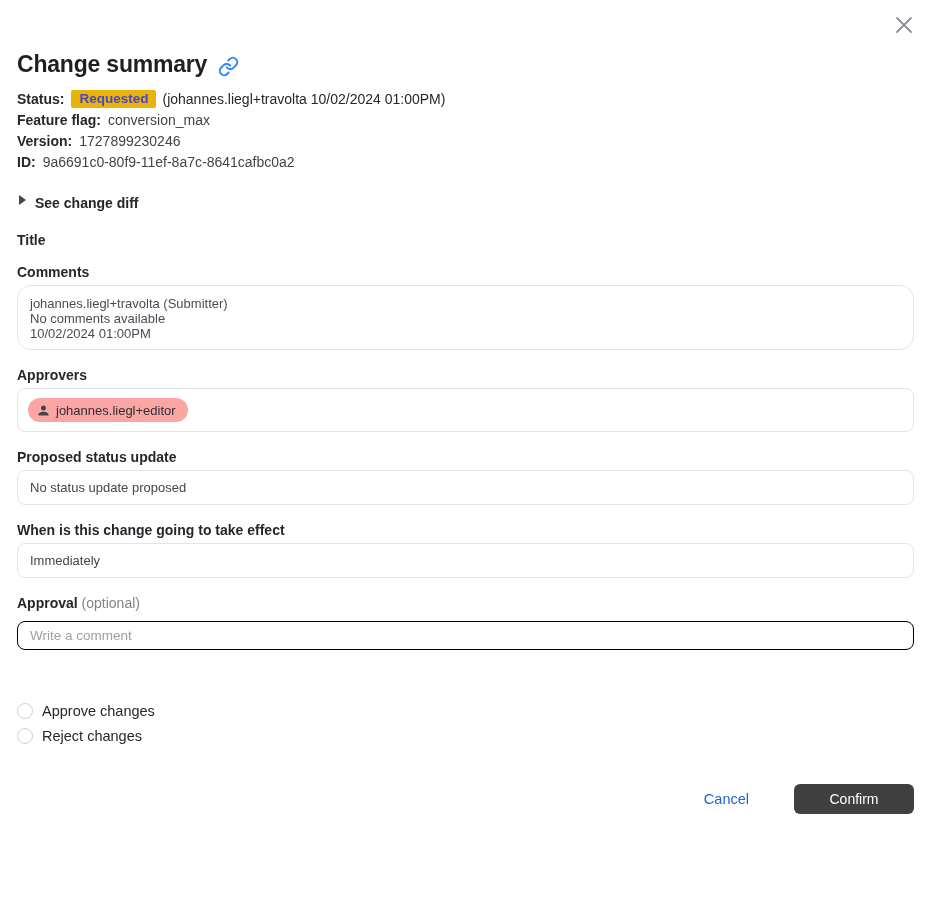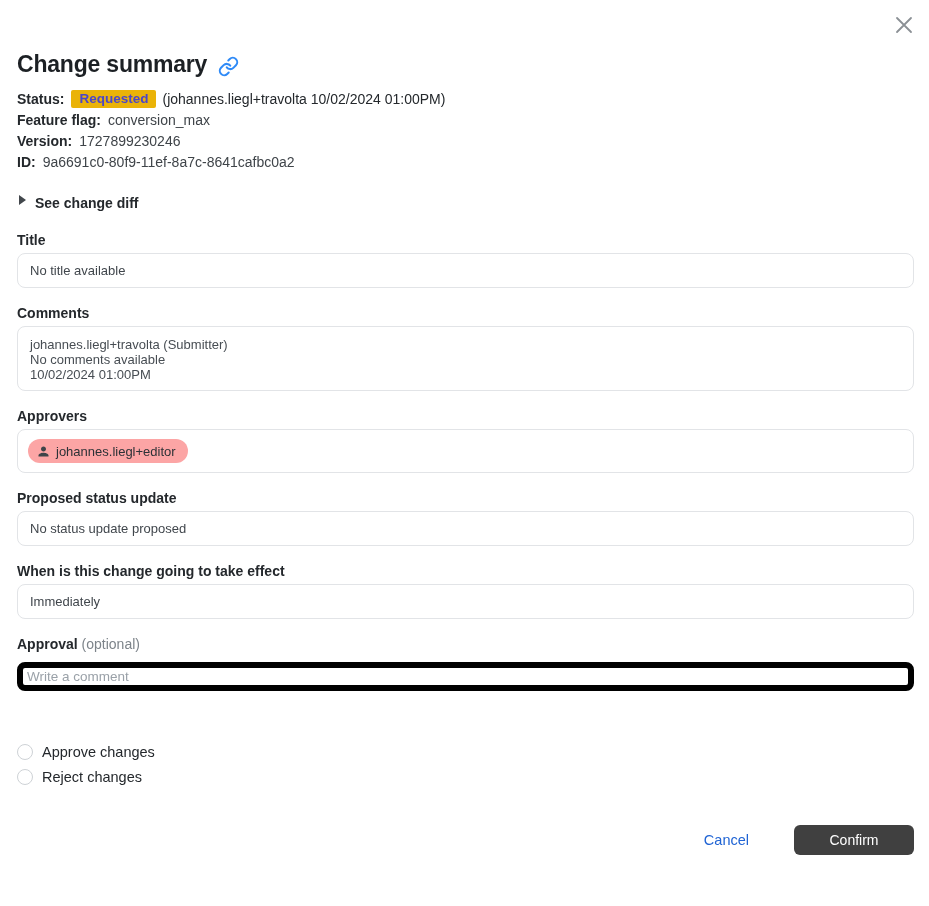--- a/index.html
+++ b/index.html
@@ -76,42 +76,43 @@
   .field-box.single {
     height: 35px;
     display: flex; align-items: center;
     padding: 0 12px;
   }
   .field-box.multi {
     height: 65px;
     padding: 10px 12px;
     line-height: 15px;
     color: #474d53;
+    border-radius: 14px;
   }
   .field-box.chips {
     height: 44px;
     display: flex; align-items: center;
     padding: 0 10px;
   }
   .chip {
     display: inline-flex; align-items: center; gap: 5px;
     background: #fca5a5;
     border-radius: 12px;
     height: 24px;
     padding: 0 12px 0 8px;
     font-size: 13px; color: #2c3136;
   }
   .chip .person { display: inline-flex; }
 
   .comment-input {
     margin-top: 11px;
     width: 897px; height: 29px;
-    border: 6px solid #000000;
+    border: 1px solid #000000;
     border-radius: 8px;
-    padding: 0 4px;
+    padding: 0 12px;
     font-size: 13.5px;
     font-family: "Liberation Sans", "DejaVu Sans", sans-serif;
     color: #2c3136;
     outline: none;
     display: block;
   }
   .comment-input::placeholder { color: #9aa1a8; }
 
   .radio-group { margin-top: 48px; }
   .radio-row {
@@ -190,23 +191,20 @@
       <span class="meta-value">9a6691c0-80f9-11ef-8a7c-8641cafbc0a2</span>
     </div>
   </div>
 
   <div class="diff-toggle">
     <span class="tri"></span>
     <span class="diff-toggle-label">See change diff</span>
   </div>
 
   <div class="section-label first">Title</div>
-  <div class="field-box single">
-    <span>No title available</span>
-  </div>
 
   <div class="section-label">Comments</div>
   <div class="field-box multi">
     <div>johannes.liegl+travolta (Submitter)</div>
     <div>No comments available</div>
     <div>10/02/2024 01:00PM</div>
   </div>
 
   <div class="section-label">Approvers</div>
   <div class="field-box chips">

